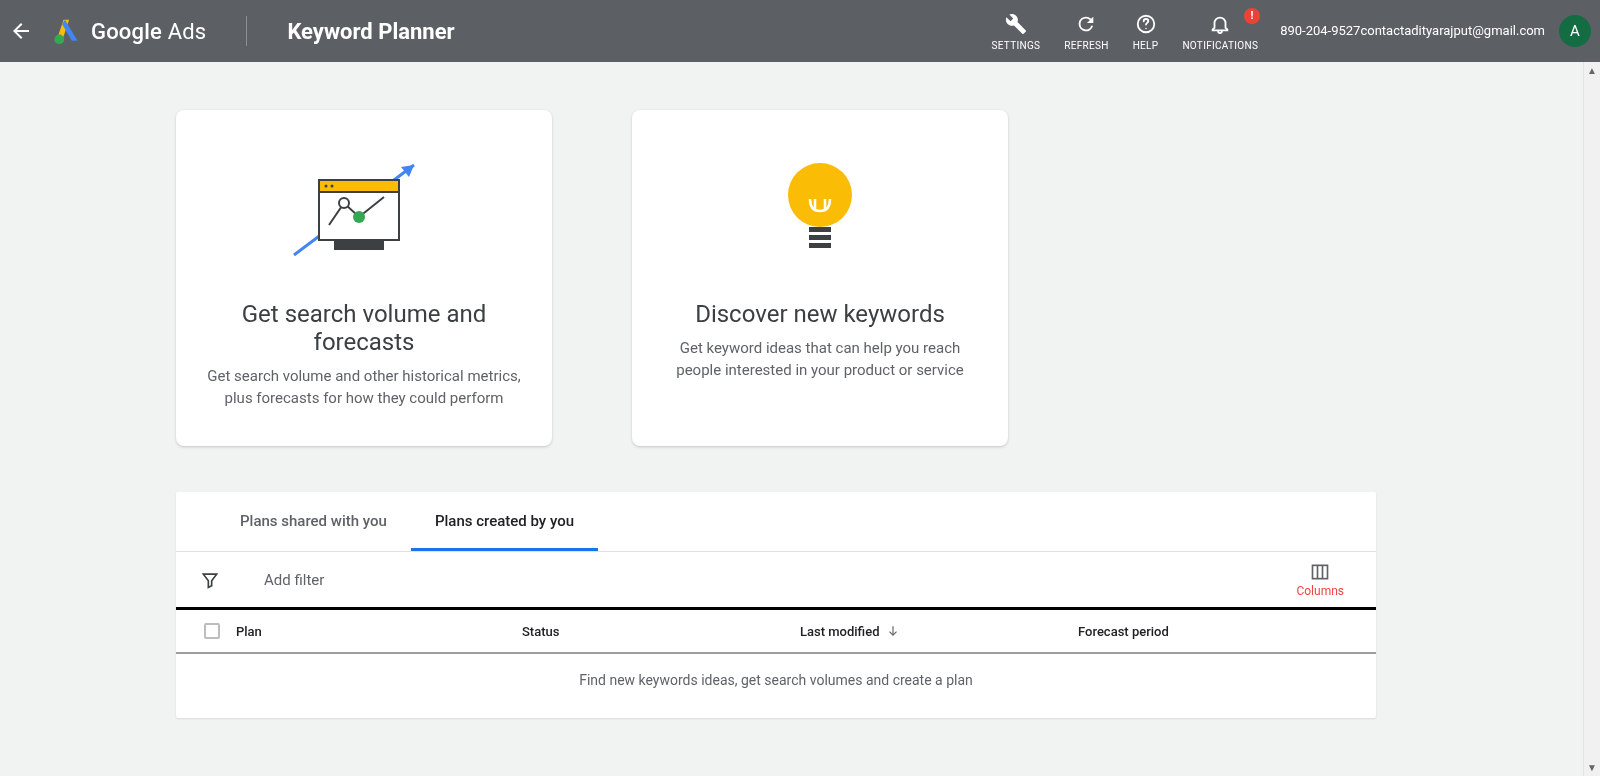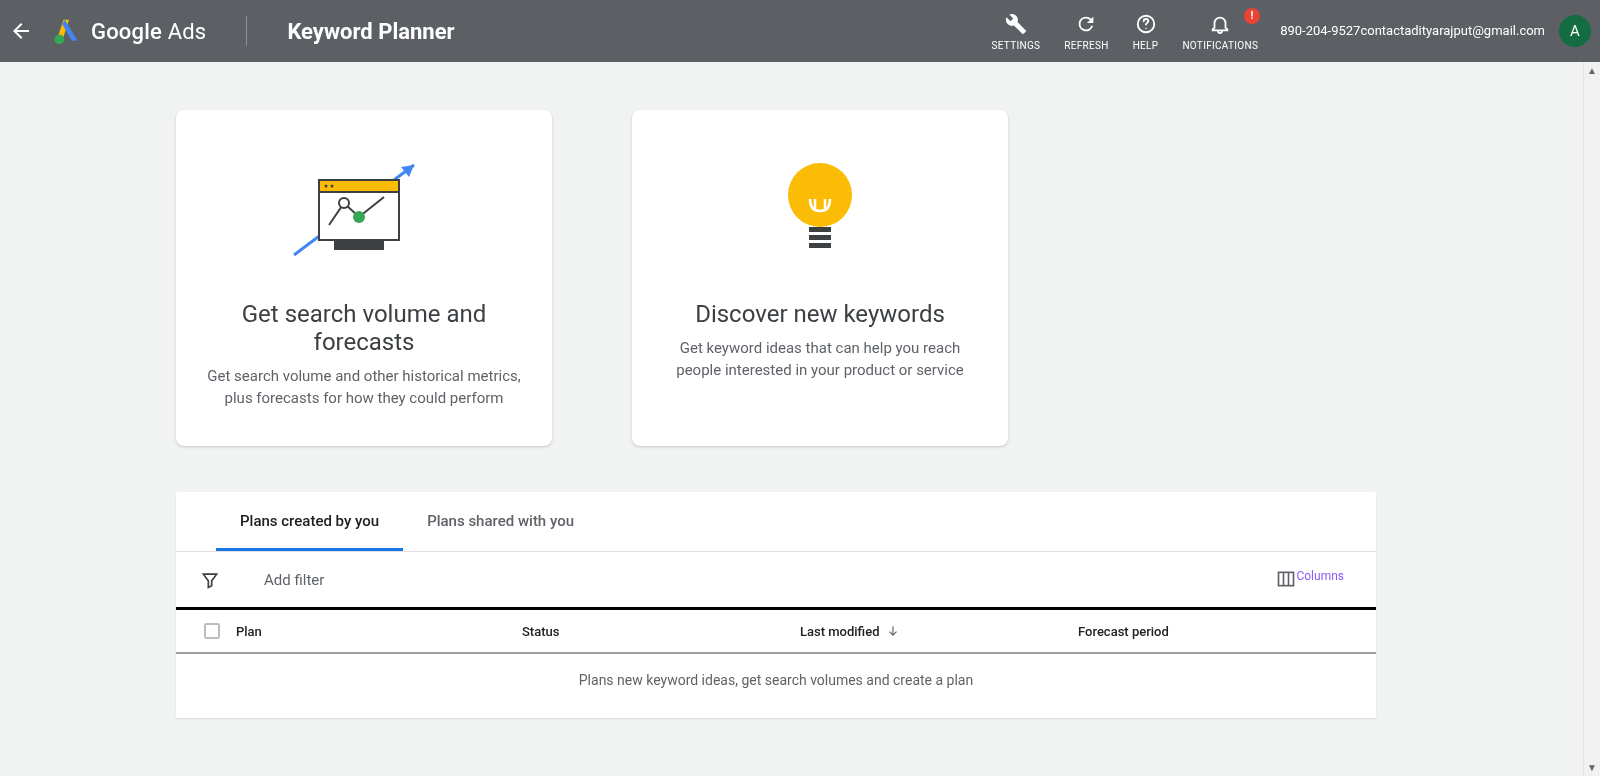--- a/index.html
+++ b/index.html
@@ -69,22 +69,22 @@
     border-bottom: 3px solid transparent; font-weight: 500;
   }
   .tab.active { color: #202124; border-bottom-color: #1a73e8; }
   .filter-row {
     display:flex; align-items:center; border-bottom: 3px solid #000000;
     padding: 4px 24px; height: 58px;
   }
   .filter-icon { width: 20px; height: 20px; margin-right: 44px; margin-left: 0; }
   .add-filter { color: #5f6368; font-size: 15px; cursor: pointer; }
   .columns-btn {
-    margin-left: auto; display:flex; flex-direction:row; align-items:flex-start;
-    color:#8b5cf6; font-size:12px; cursor:pointer; padding: 4px 8px;
+    margin-left: auto; display:flex; flex-direction:column; align-items:center;
+    color:#ef4444; font-size:12px; cursor:pointer; padding: 4px 8px;
   }
   .columns-btn svg { margin-bottom: 2px; }
   .table-head {
     display:flex; align-items:center; font-size: 13px; color:#202124;
     border-bottom: 2px solid #9e9e9e; height: 44px; padding: 0 16px; font-weight:500;
   }
   .th-checkbox { width: 40px; display:flex; justify-content:center; }
   .checkbox { width:16px; height:16px; border:2px solid #bdbdbd; border-radius:2px; cursor:pointer; }
   .th-plan { width: 290px; padding-left: 4px; }
   .th-status { width: 278px; }
@@ -196,22 +196,22 @@
           <rect x="29" y="88" width="22" height="5" fill="#3c4043"></rect>
         </svg>
       </div>
       <div class="card-title">Discover new keywords</div>
       <div class="card-desc">Get keyword ideas that can help you reach people interested in your product or service</div>
     </div>
   </div>
 
   <div class="plans-section">
     <div class="tabs-row">
+      <div class="tab">Plans shared with you</div>
       <div class="tab active">Plans created by you</div>
-      <div class="tab">Plans shared with you</div>
     </div>
     <div class="filter-row">
       <svg class="filter-icon" viewBox="0 0 24 24" fill="none" stroke="#3c4043" stroke-width="2">
           <path d="M4 5h16L14 13v6l-4 2v-8L4 5z"></path>
         </svg>
       <span class="add-filter">Add filter</span>
       <div class="columns-btn">
         <svg width="20" height="20" viewBox="0 0 24 24" fill="none" stroke="#5f6368" stroke-width="2">
             <rect x="3" y="4" width="18" height="16"></rect>
             <line x1="9" y1="4" x2="9" y2="20"></line>
@@ -228,20 +228,20 @@
       <div class="th-status">Status</div>
       <div class="th-modified">
         <span>Last modified</span>
         <svg width="14" height="14" viewBox="0 0 24 24" fill="none" stroke="#5f6368" stroke-width="2">
             <line x1="12" y1="4" x2="12" y2="19"></line>
             <polyline points="6,13 12,19 18,13"></polyline>
           </svg>
       </div>
       <div class="th-forecast">Forecast period</div>
     </div>
-    <div class="empty-row">Plans new keyword ideas, get search volumes and create a plan</div>
+    <div class="empty-row">Find new keywords ideas, get search volumes and create a plan</div>
   </div>
 
   <div class="scrollbar">
     <div class="scroll-arrow top">▲</div>
     <div class="scroll-arrow bottom">▼</div>
   </div>
 </div>
 
 </body></html>

